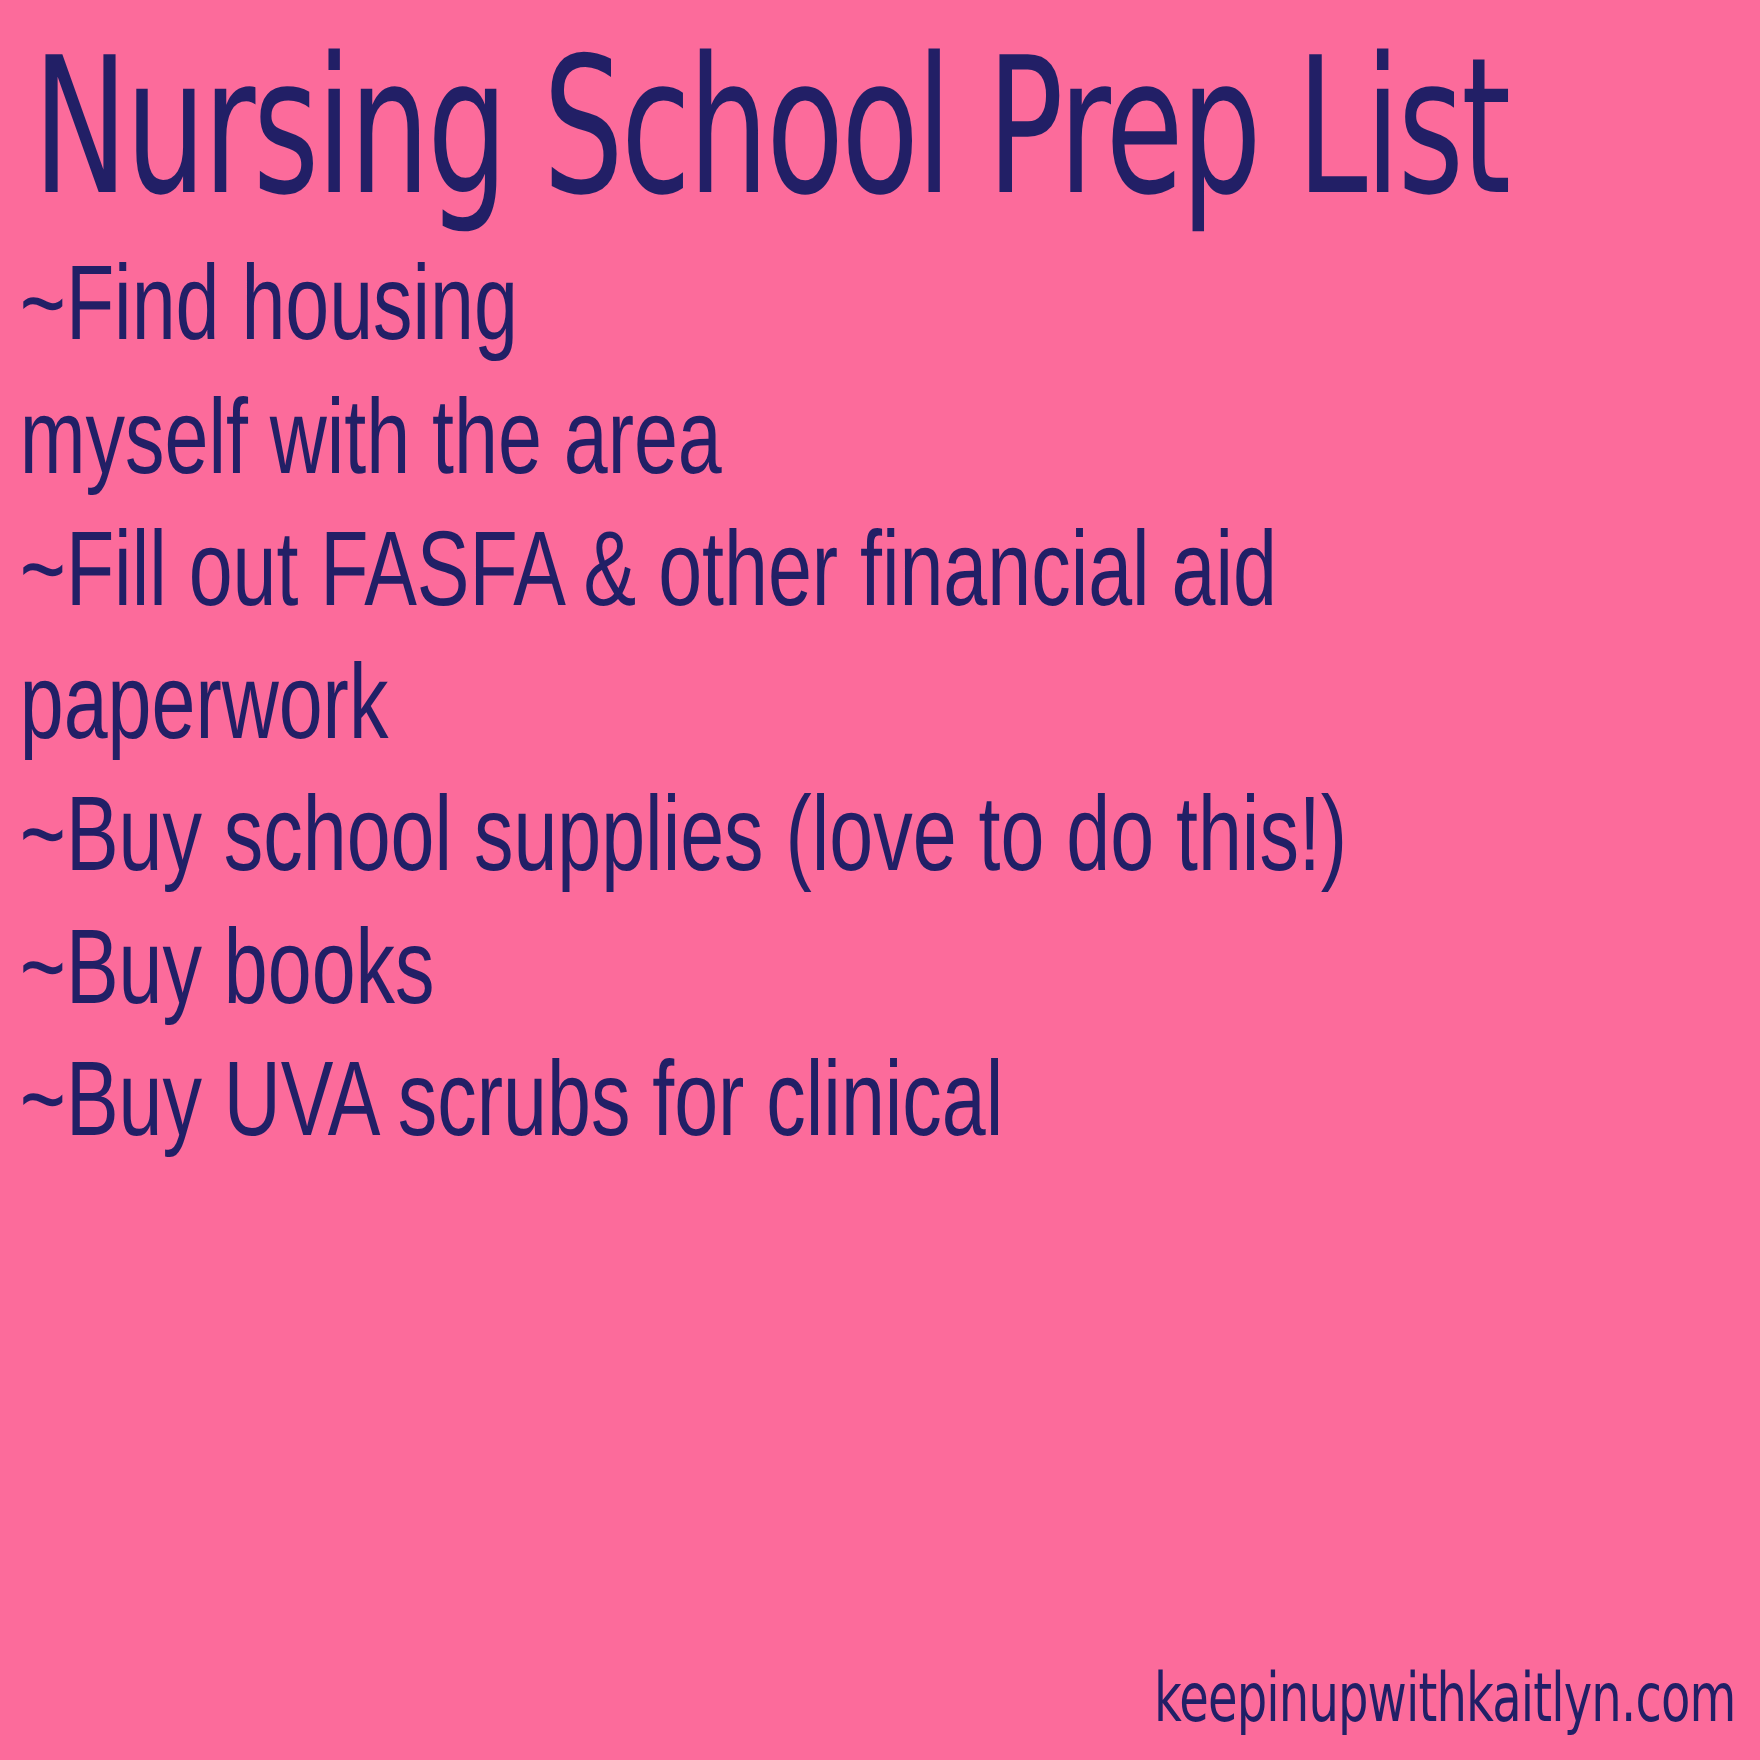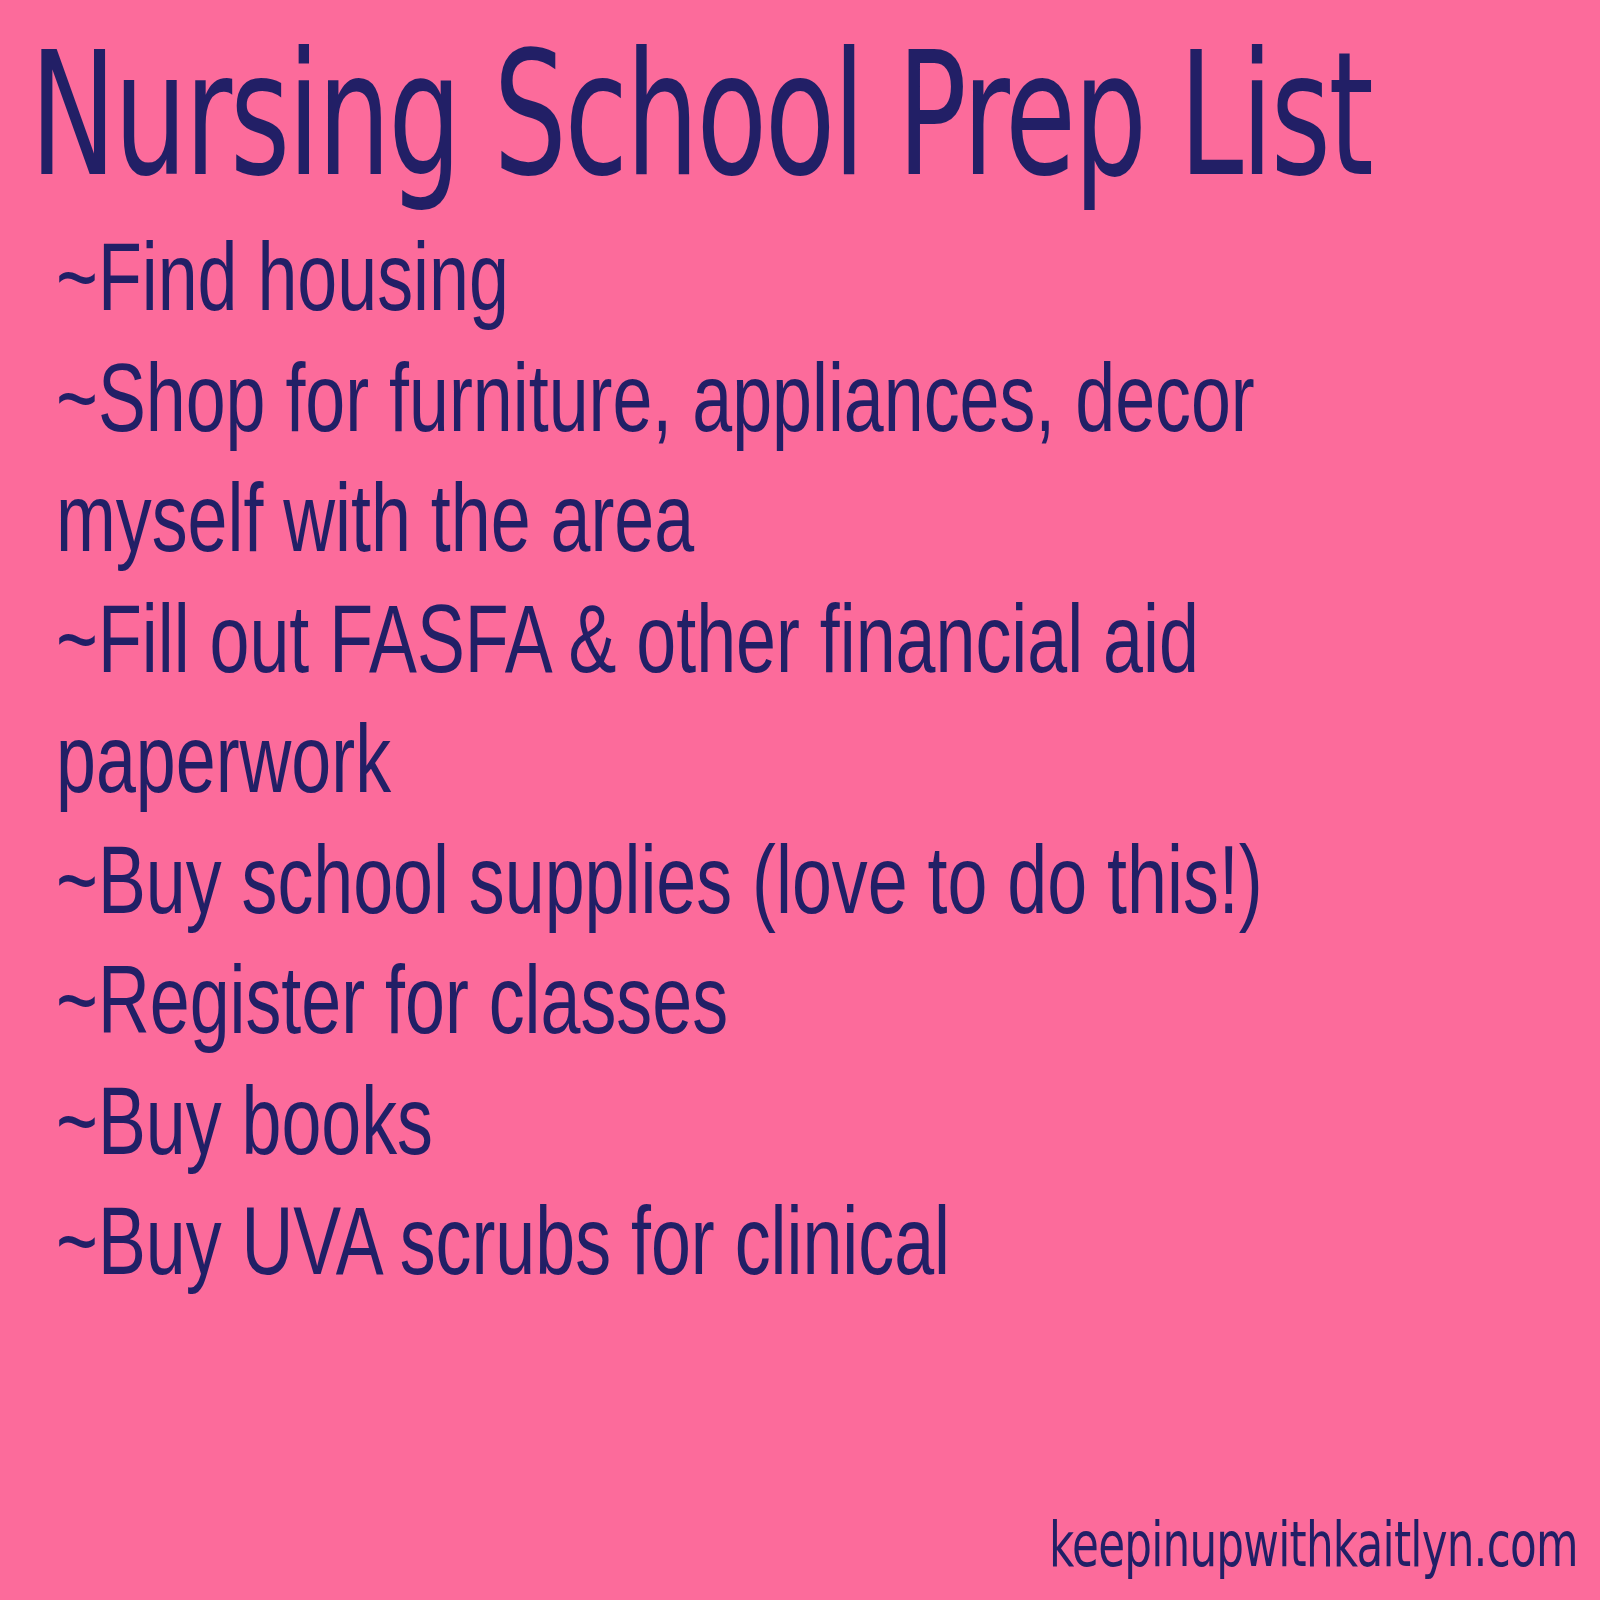--- a/index.html
+++ b/index.html
@@ -32,21 +32,21 @@
     font-size: 148px;
     line-height: 1.05;
     font-weight: 400;
     letter-spacing: -3px;
     white-space: nowrap;
     transform: scale(0.78, 1.16);
     transform-origin: left top;
   }
   
   .list {
-    margin: 52px 0 0 56px;
+    margin: 52px 0 0 18px;
   }
   .list-line {
     height: 120.5px;
   }
   .list-line-text {
     display: inline-block;
     font-family: "Liberation Sans", sans-serif;
     font-size: 92px;
     line-height: 120px;
     font-weight: 400;
@@ -75,26 +75,24 @@
 <body>
 
 <div class="canvas">
 
   <div class="title">
     <span class="title-text">Nursing School Prep List</span>
   </div>
 
   <div class="list">
       <div class="list-line"><span class="list-line-text">~Find housing</span></div>
-      <div class="list-line"><span class="list-line-text">~Shop for furniture, appliances, decor</span></div>
       <div class="list-line"><span class="list-line-text">myself with the area</span></div>
       <div class="list-line"><span class="list-line-text">~Fill out FASFA &amp; other financial aid</span></div>
       <div class="list-line"><span class="list-line-text">paperwork</span></div>
       <div class="list-line"><span class="list-line-text">~Buy school supplies (love to do this!)</span></div>
-      <div class="list-line"><span class="list-line-text">~Register for classes</span></div>
       <div class="list-line"><span class="list-line-text">~Buy books</span></div>
       <div class="list-line"><span class="list-line-text">~Buy UVA scrubs for clinical</span></div>
     </div>
 
   <div class="watermark">
     <span class="watermark-text">keepinupwithkaitlyn.com</span>
   </div>
 
 </div>
 

